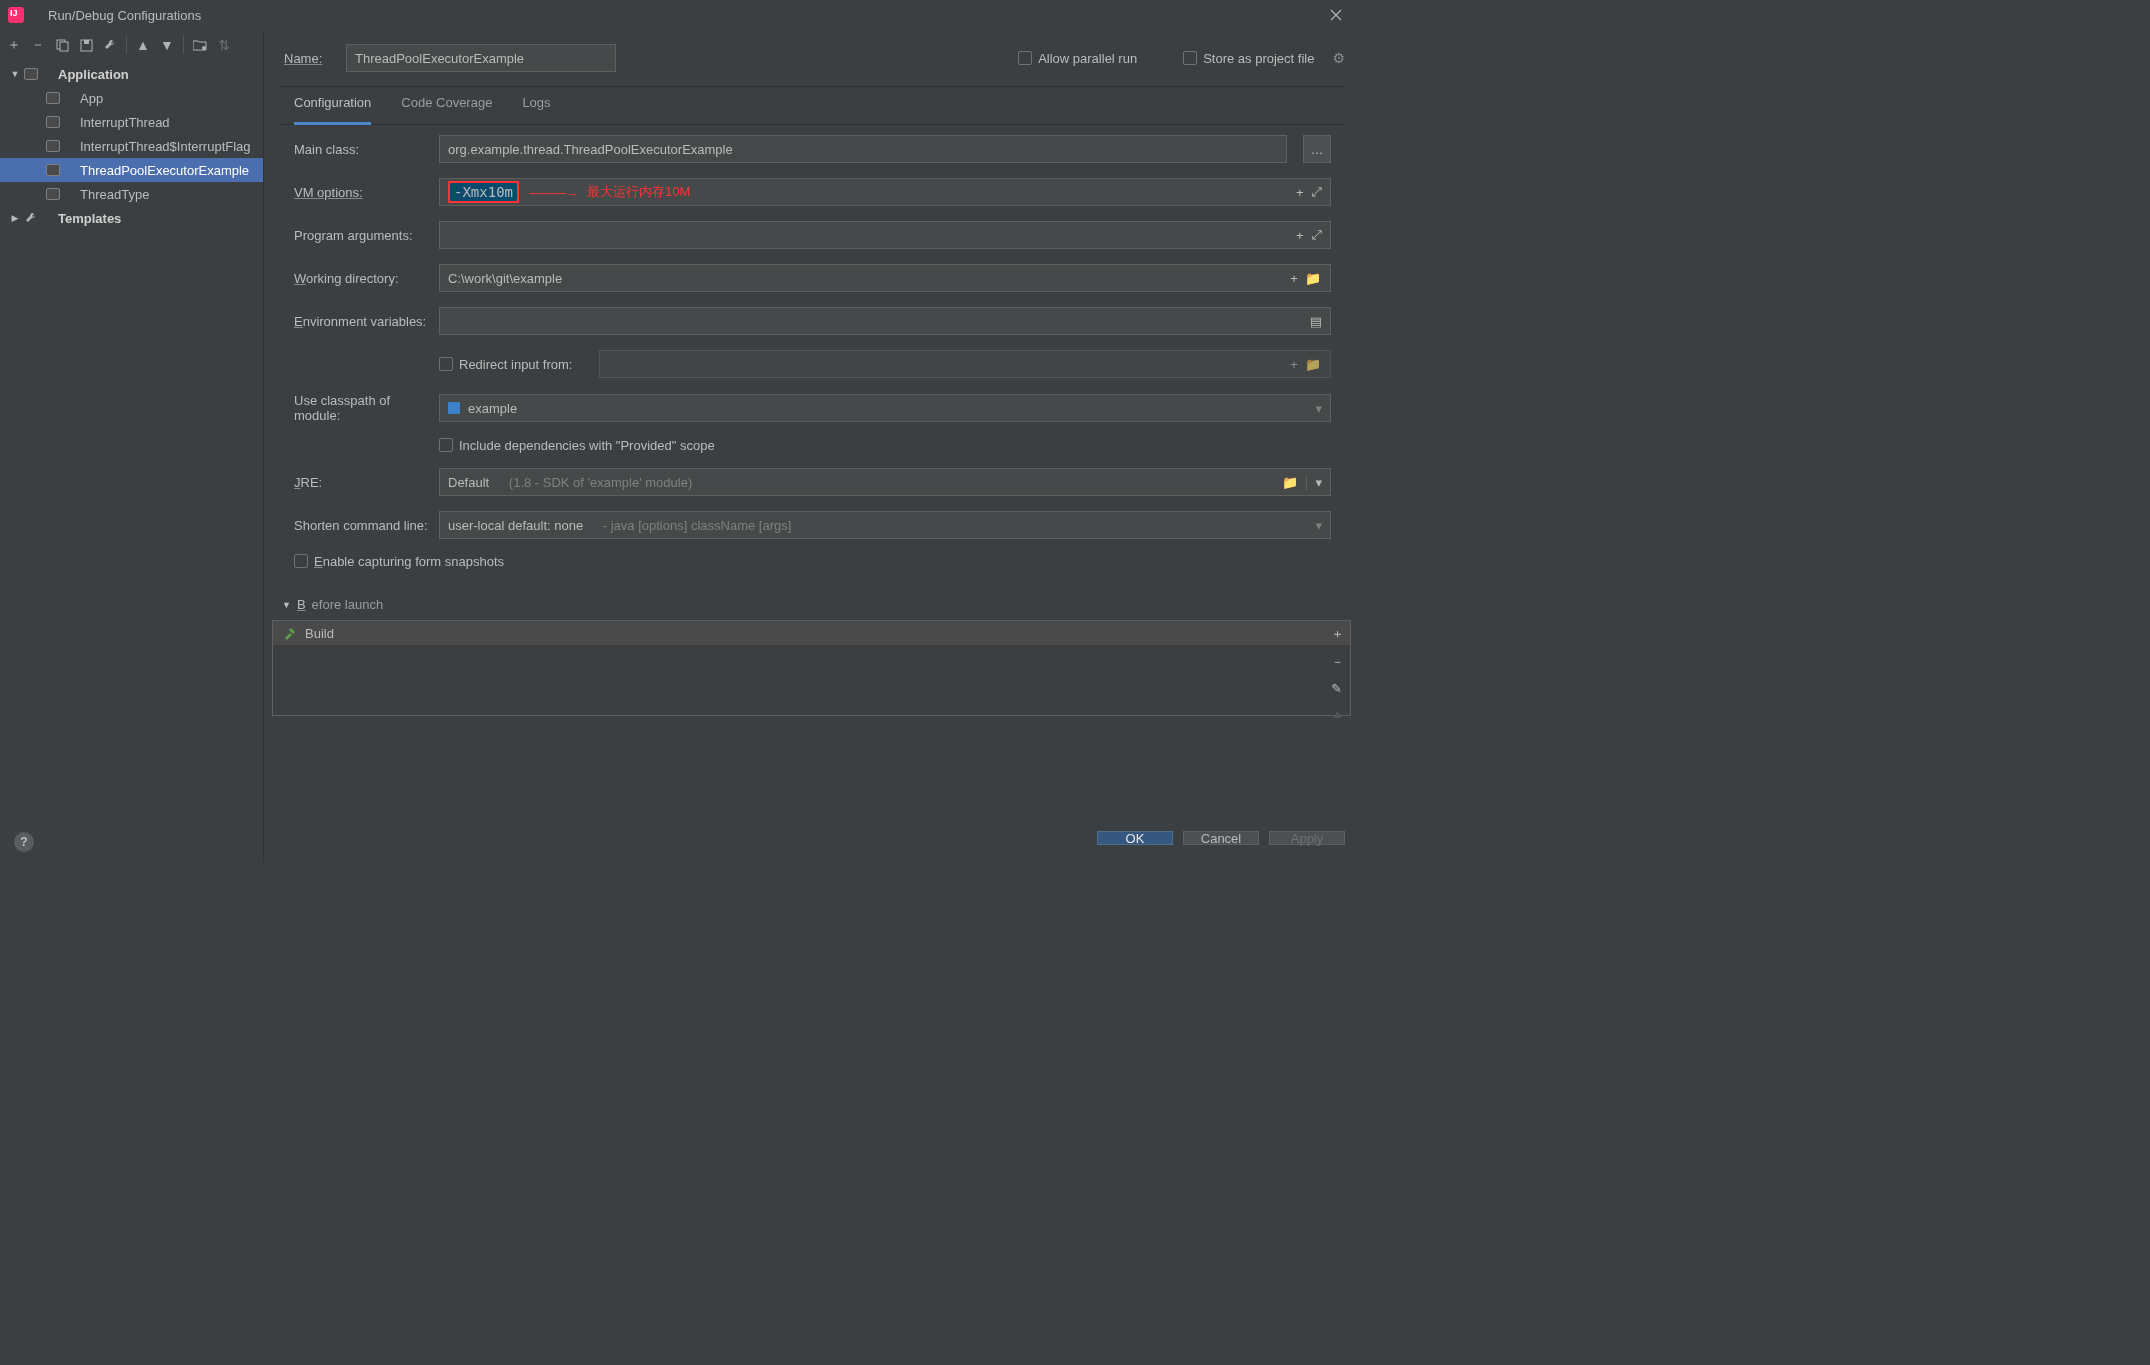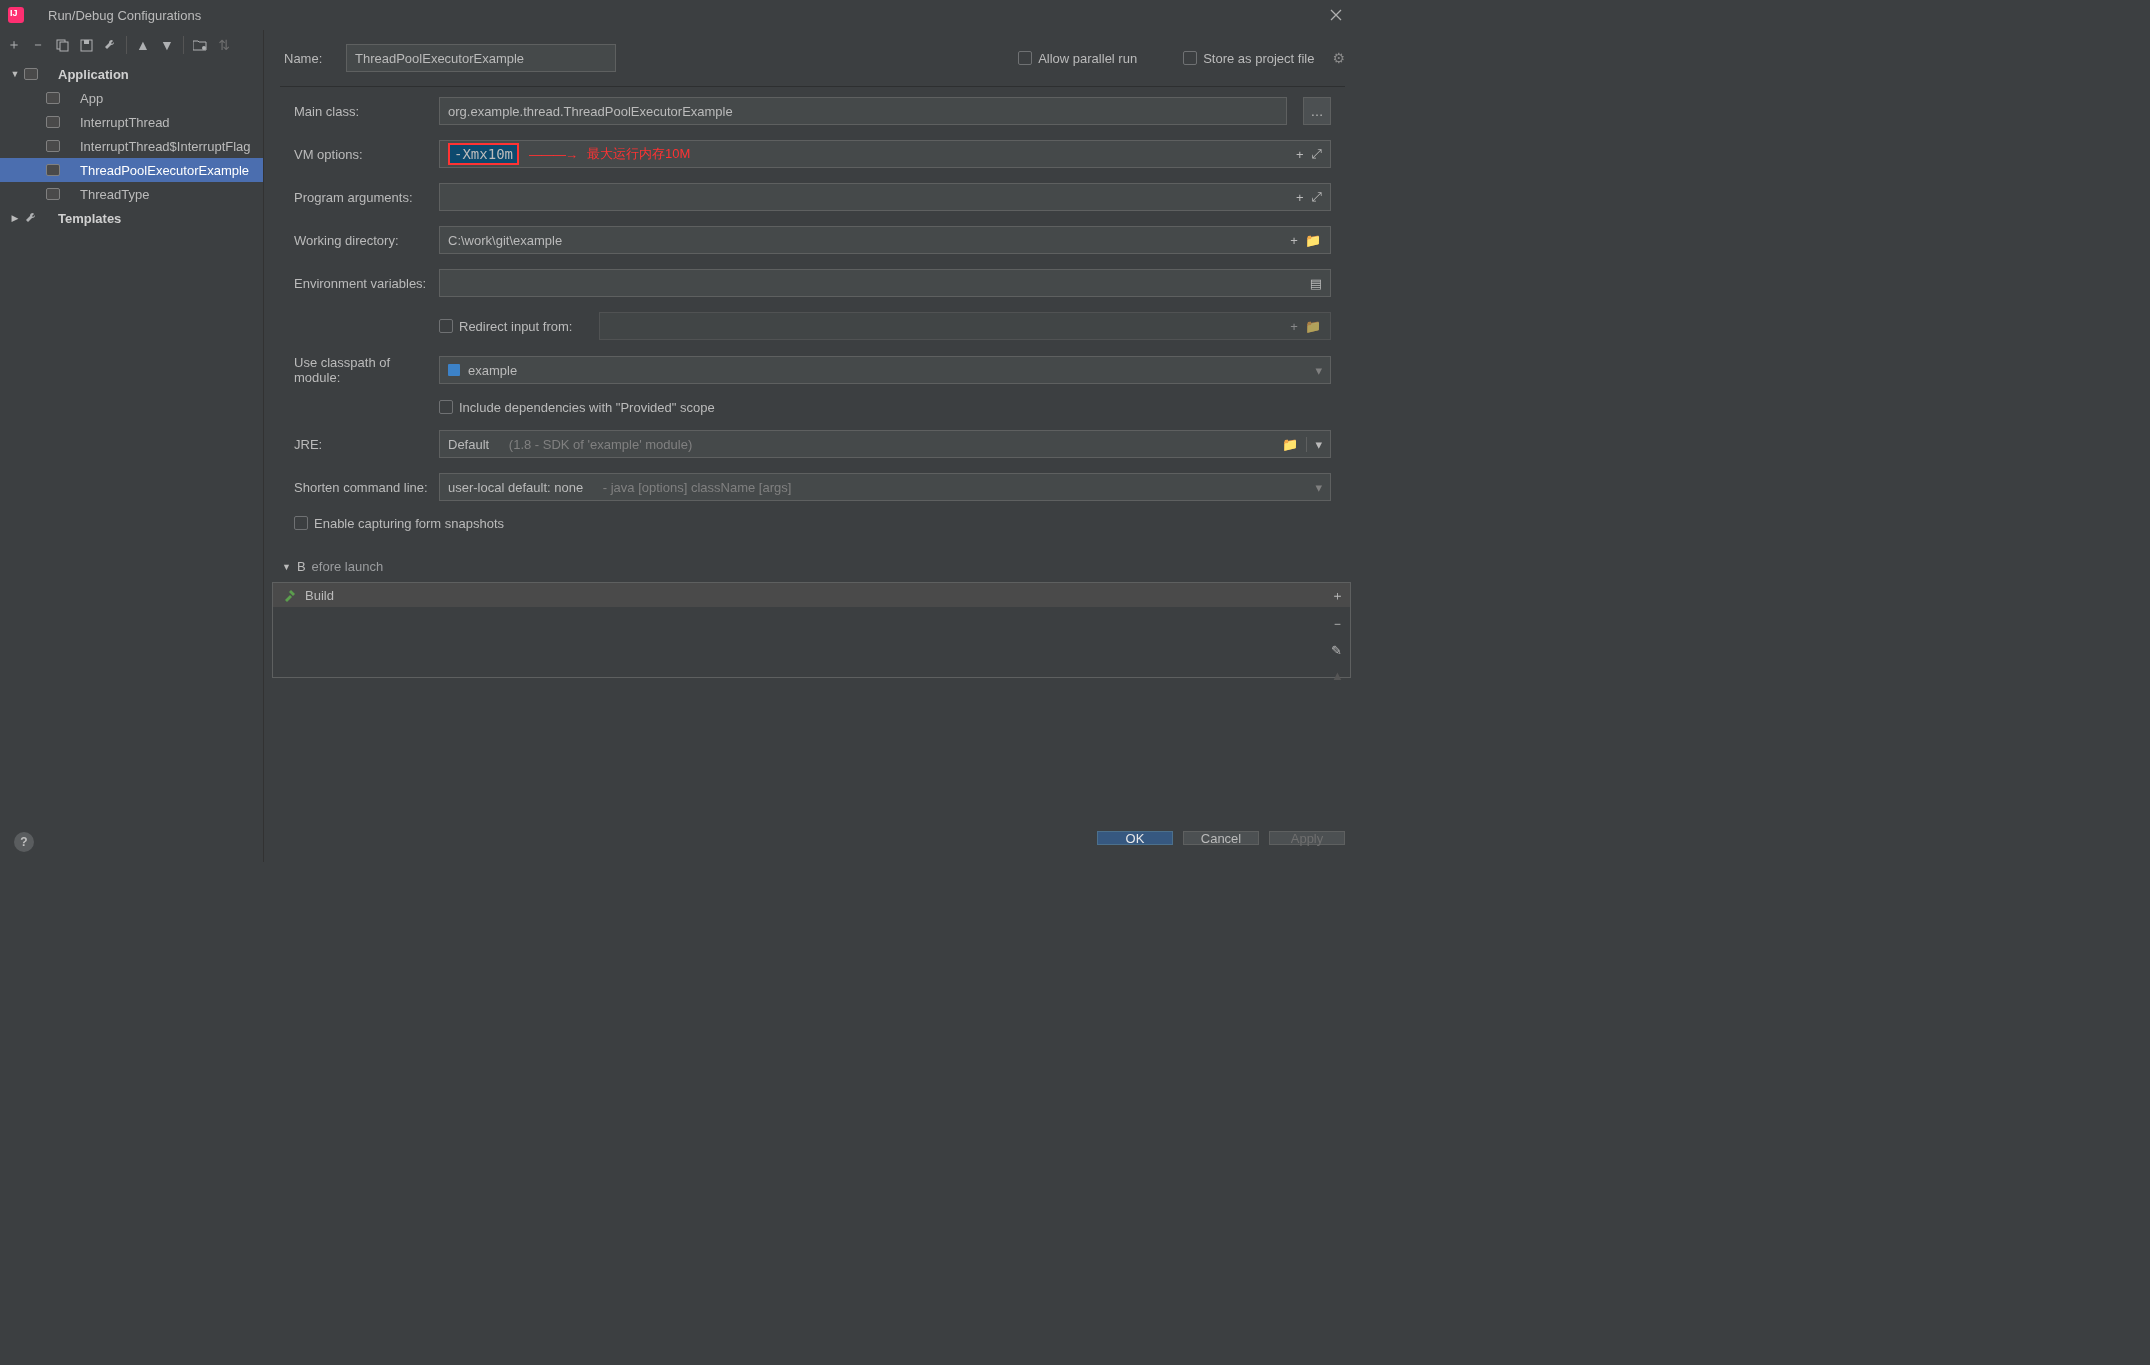--- a/index.html
+++ b/index.html
@@ -53,21 +53,21 @@
 .indent-check{margin-left:145px;display:flex;align-items:center}
 .section-label{display:flex;align-items:center;gap:6px;margin:8px 2px;color:#9a9c9e}
 .before-box{border:1px solid #5e6060;margin:0 8px;min-height:96px;position:relative}
 .build-row{background:#4a4a4a;height:24px;display:flex;align-items:center;padding-left:10px;gap:8px}
 .hammer{display:inline-flex}
 .before-actions{position:absolute;right:6px;top:4px;display:flex;flex-direction:column;gap:10px;color:#808080}
 .footer{height:48px;display:flex;align-items:center;justify-content:flex-end;padding-right:14px;gap:10px}
 .btn{min-width:76px;height:14px;border:1px solid #5e6060;background:#4c5052;display:flex;align-items:center;justify-content:center;color:#bbbbbb}
 .btn.primary{background:#365880;border-color:#4c708c;color:#e8e8e8}
 .btn.disabled{color:#6f6f6f}
-.under{text-decoration-color:#888}
+.under{text-decoration:underline;text-decoration-color:#888}
 svg{display:block}
 </style>
 </head>
 <body>
 
 <div class="titlebar">
   <div class="ij-logo"></div>
   <div class="title">Run/Debug Configurations</div>
   <div class="close-x">
     <svg width="12" height="12" viewBox="0 0 12 12">
@@ -156,20 +156,25 @@
       <span class="name-label"><span class="under">Name:</span></span>
       <input class="name-input" value="ThreadPoolExecutorExample" style="">
       <div class="spacer"></div>
       <label><span class="check"></span><span>Allow parallel run</span></label>
       <div style="width:18px"></div>
       <label><span class="check"></span><span>Store as project file</span></label>
       <span class="gear">⚙</span>
     </div>
 
     <div class="tabs">
+      <div class="tabstrip">
+        <div class="tab active">Configuration</div>
+        <div class="tab">Code Coverage</div>
+        <div class="tab">Logs</div>
+      </div>
 
       <div class="form">
         <div class="frow">
           <div class="flabel">Main class:</div>
           <div class="finput">
               <span>org.example.thread.ThreadPoolExecutorExample</span>
             </div>
           <div class="browse-btn">…</div>
         </div>
         <div class="frow">

